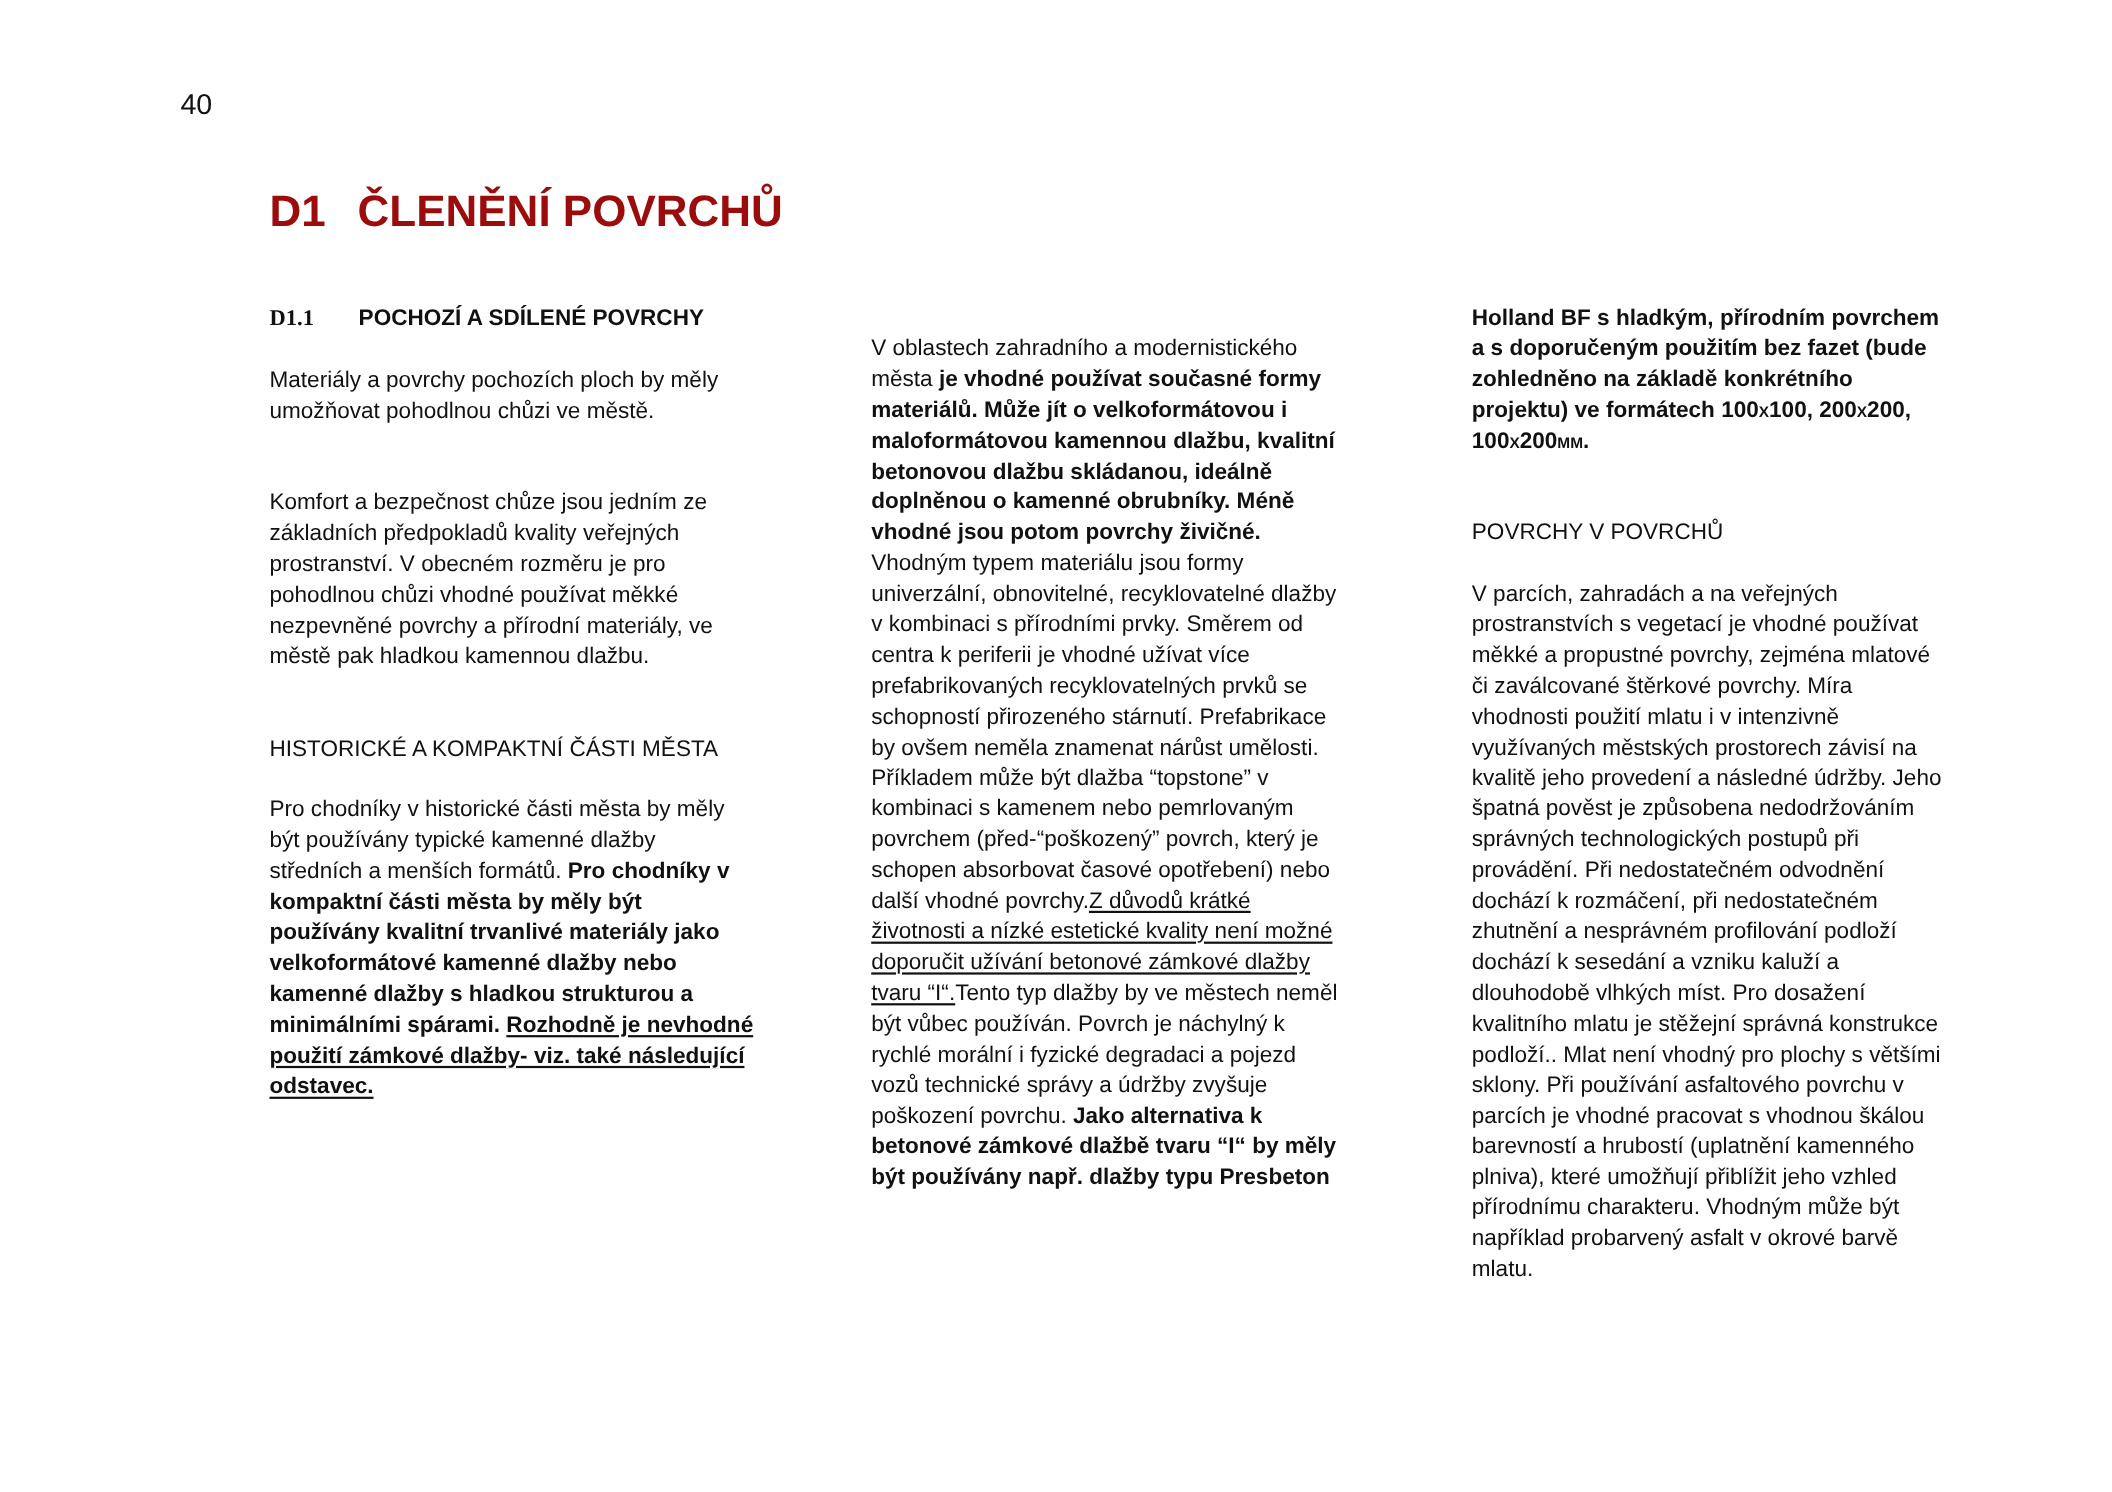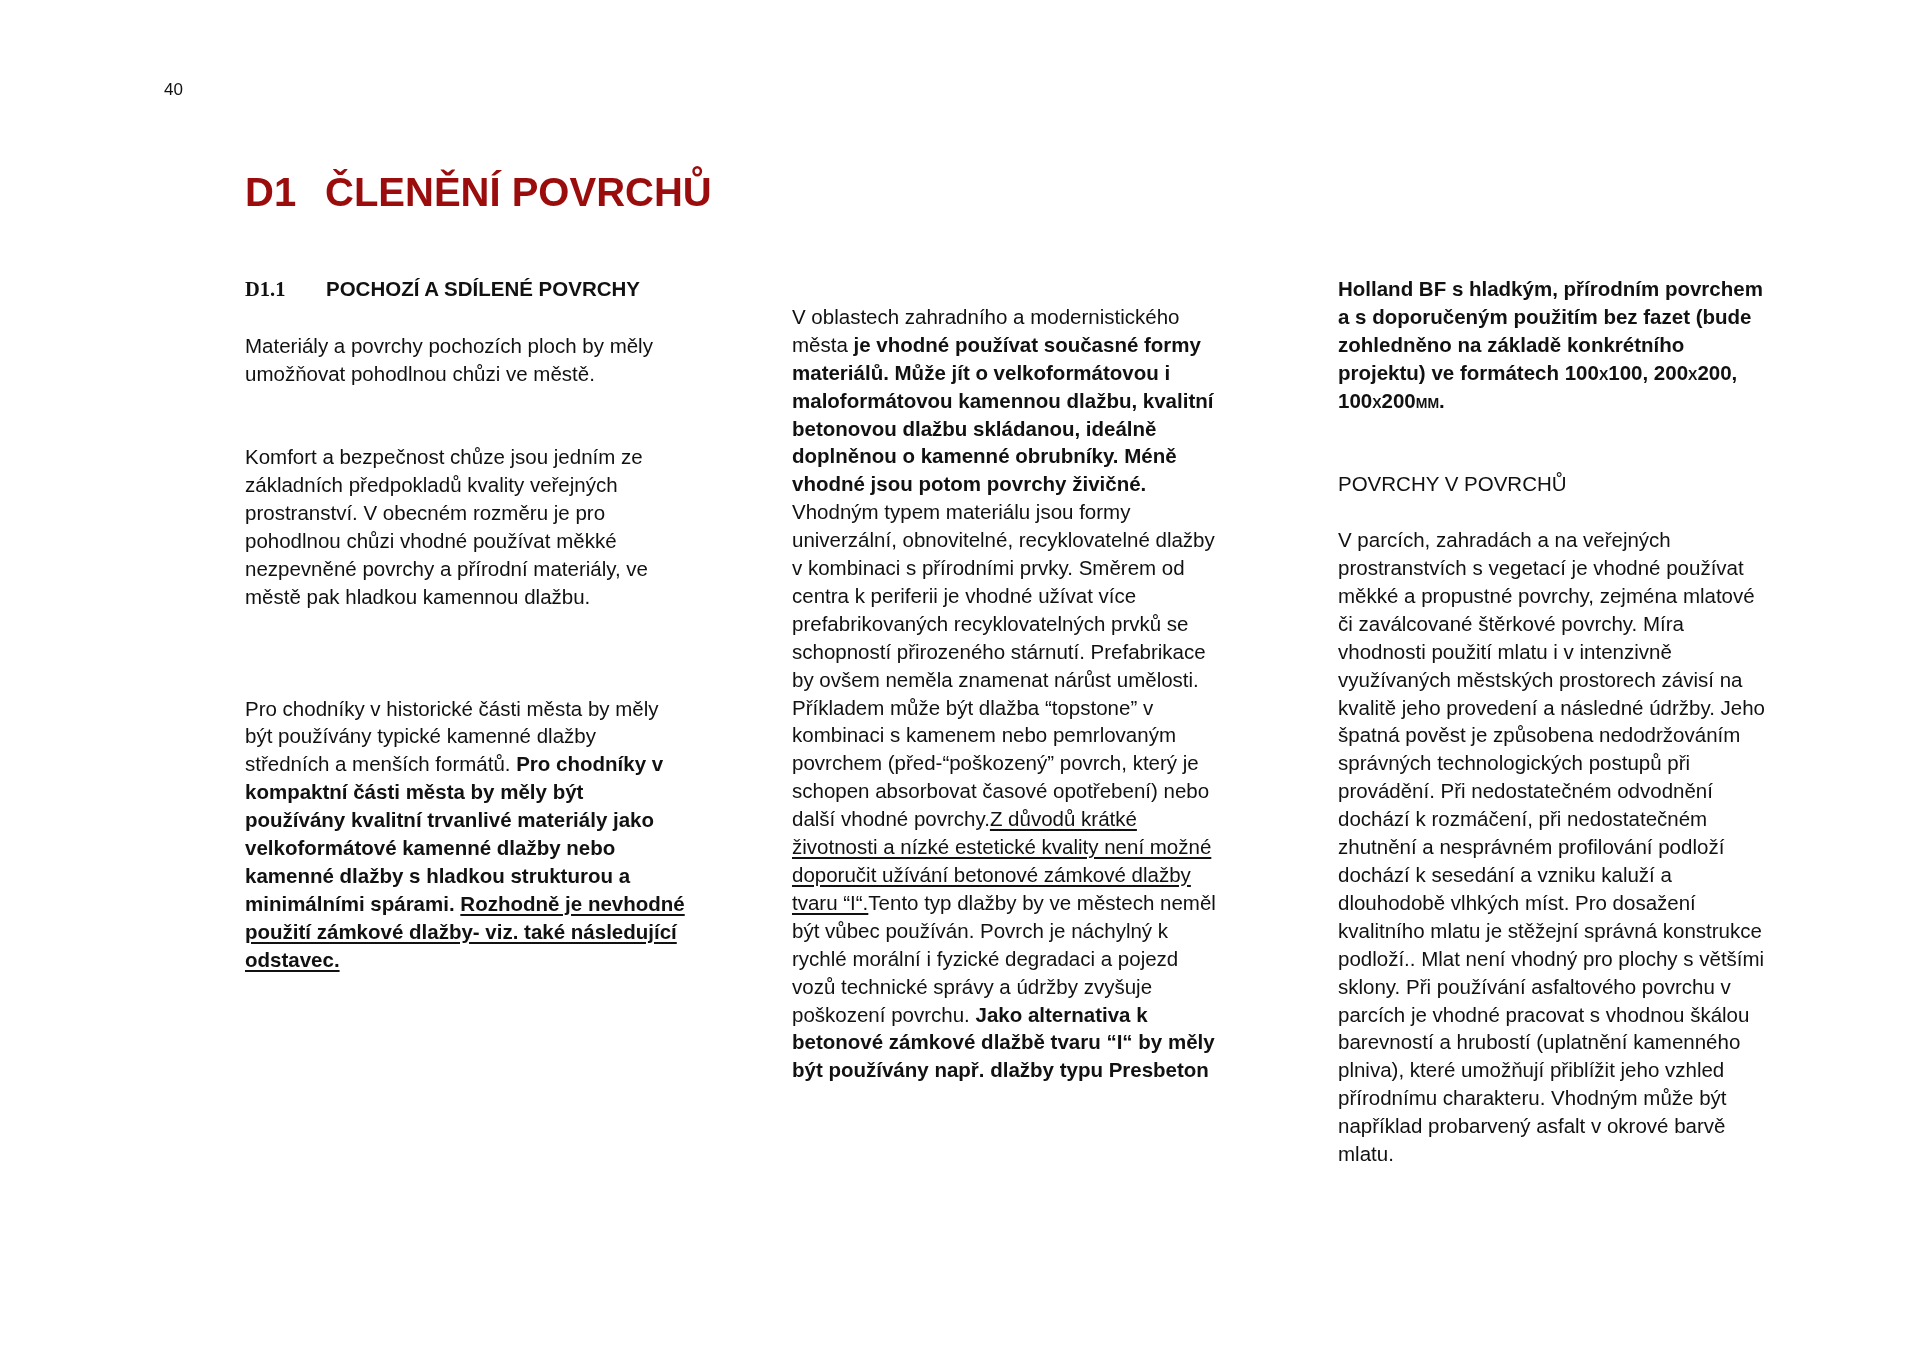--- a/index.html
+++ b/index.html
@@ -1,18 +1,18 @@
 <!DOCTYPE html>
 <html><head>
 <meta charset="utf-8">
 <style>
   html, body { margin: 0; padding: 0; background: #ffffff; }
   body { width: 1920px; height: 1356px; position: relative; overflow: hidden;
          font-family: "Liberation Sans", "DejaVu Sans", sans-serif; color: #111111; }
-  .page-number { position: absolute; left: 164px; top: 80px; font-size: 17px; color: #111; }
+  .page-number { position: absolute; left: 164px; top: 80px; font-size: 26px; color: #111; }
   .title { position: absolute; left: 245px; top: 170px; margin: 0; font-size: 40px; font-weight: bold;
            color: #9b0c0c; letter-spacing: 0px; white-space: nowrap; }
   .title .num { display: inline-block; width: 80px; }
   .col { position: absolute; top: 275px; width: 440px; font-size: 20.5px; line-height: 27.9px; }
   .col p { margin: 0; }
   .col .gap { height: 27.9px; }
   .col .gap2 { height: 55.8px; }
   .col-left { left: 245px; }
   .col-mid { left: 792px; width: 430px; }
   .col-right { left: 1338px; width: 430px; }
@@ -34,20 +34,21 @@
 <div class="col col-left">
   <p class="subhead">
     <span class="sec-num">D1.1</span><span>POCHOZÍ A SDÍLENÉ POVRCHY</span>
   </p>
   <div class="gap"></div>
   <p>Materiály a povrchy pochozích ploch by měly umožňovat pohodlnou chůzi ve městě.</p>
   <div class="gap"></div>
   <div class="gap"></div>
   <p>Komfort a bezpečnost chůze jsou jedním ze základních předpokladů kvality veřejných prostranství. V obecném rozměru je pro pohodlnou chůzi vhodné používat měkké nezpevněné povrchy a přírodní materiály, ve městě pak hladkou kamennou dlažbu.</p>
   <div class="gap2"></div>
+  <p>HISTORICKÉ A KOMPAKTNÍ ČÁSTI MĚSTA</p>
   <div class="gap"></div>
   <p>
     <span>Pro chodníky v historické části města by měly být používány typické kamenné dlažby středních a menších formátů.</span>
     <span class="b">Pro chodníky v kompaktní části města by měly být používány kvalitní trvanlivé materiály jako velkoformátové kamenné dlažby nebo kamenné dlažby s hladkou strukturou a minimálními spárami.</span>
     <span class="b u">Rozhodně je nevhodné použití zámkové dlažby- viz. také následující odstavec.</span>
   </p>
 </div>
 
 <div class="col col-mid">
   <div class="gap"></div>

